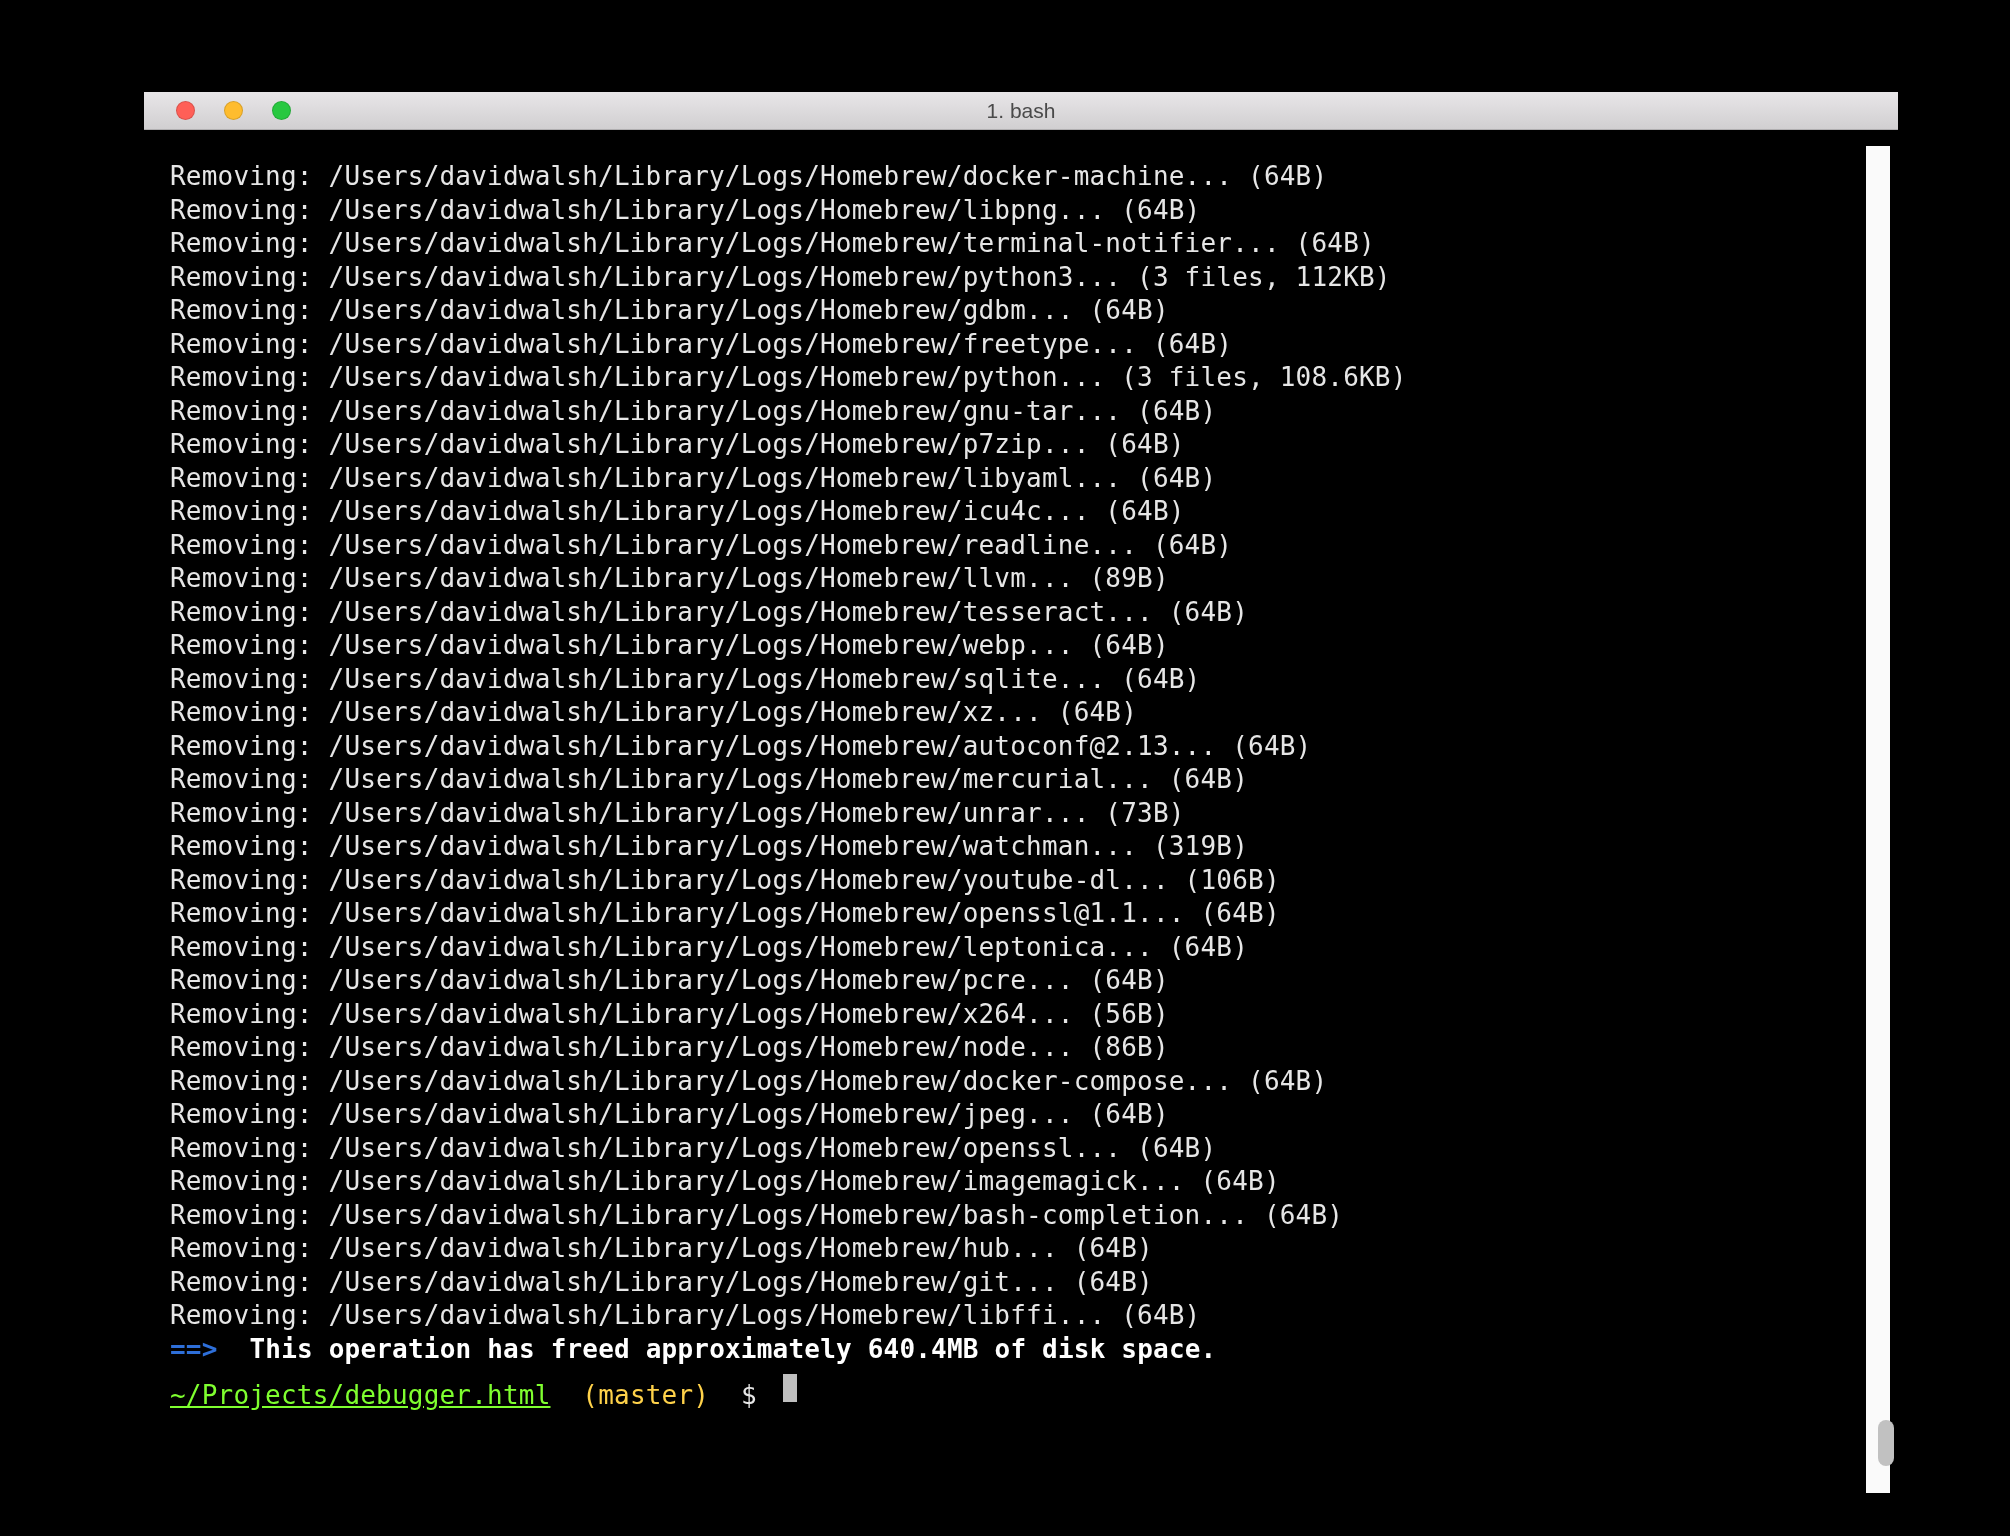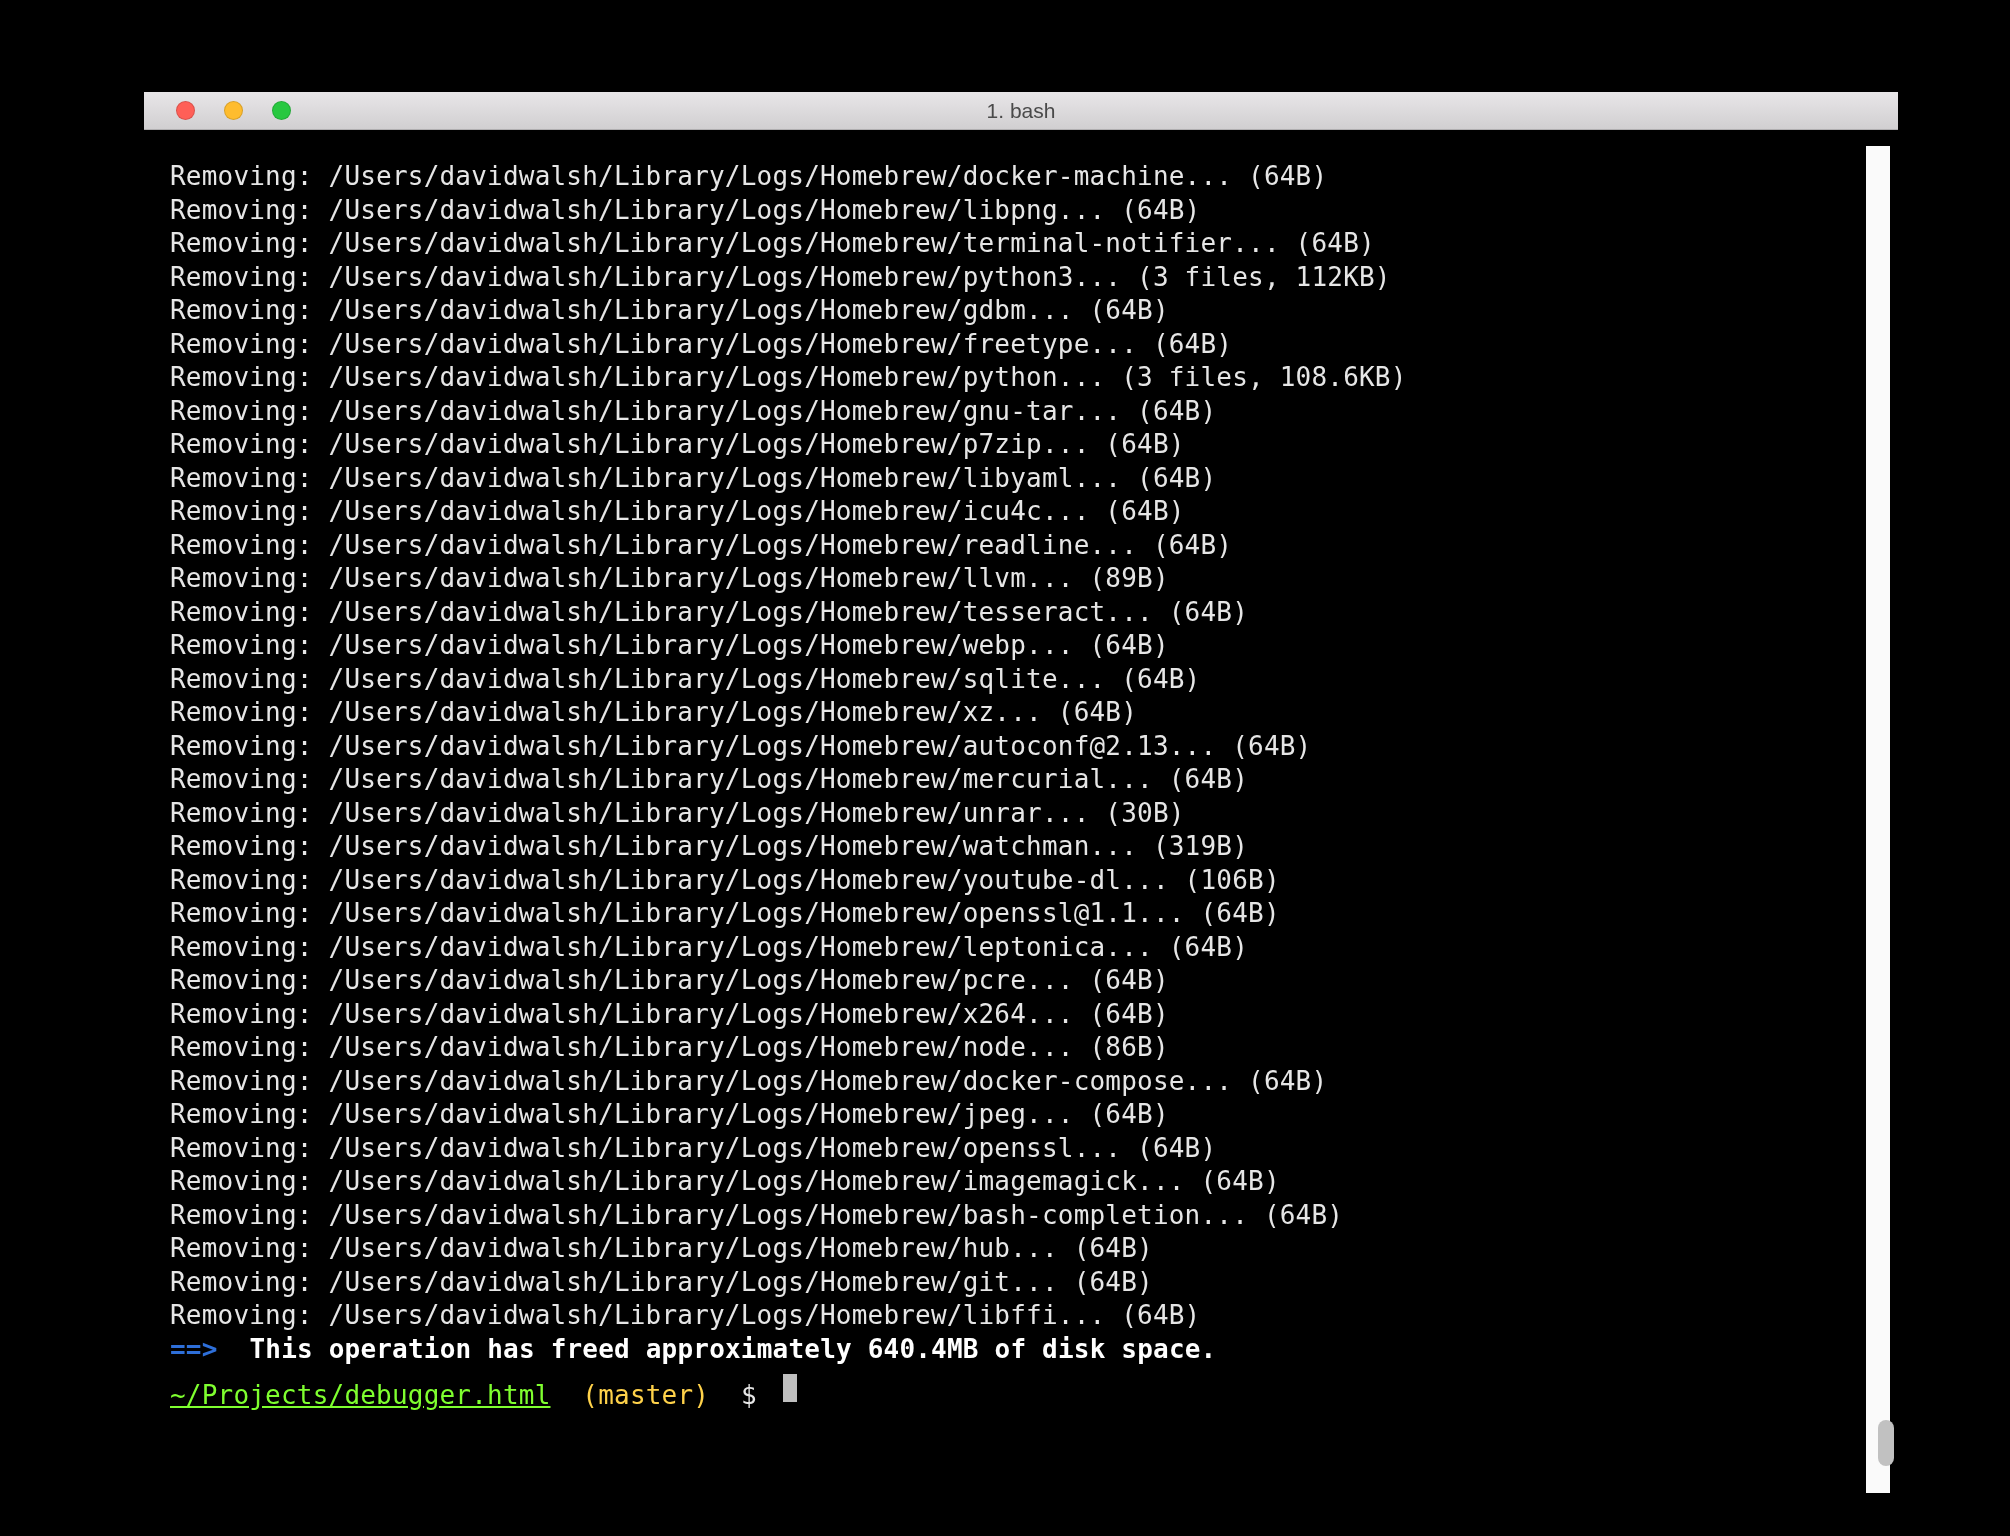--- a/index.html
+++ b/index.html
@@ -113,27 +113,27 @@
 <span>Removing: /Users/davidwalsh/Library/Logs/Homebrew/libyaml... (64B)</span>
 <span>Removing: /Users/davidwalsh/Library/Logs/Homebrew/icu4c... (64B)</span>
 <span>Removing: /Users/davidwalsh/Library/Logs/Homebrew/readline... (64B)</span>
 <span>Removing: /Users/davidwalsh/Library/Logs/Homebrew/llvm... (89B)</span>
 <span>Removing: /Users/davidwalsh/Library/Logs/Homebrew/tesseract... (64B)</span>
 <span>Removing: /Users/davidwalsh/Library/Logs/Homebrew/webp... (64B)</span>
 <span>Removing: /Users/davidwalsh/Library/Logs/Homebrew/sqlite... (64B)</span>
 <span>Removing: /Users/davidwalsh/Library/Logs/Homebrew/xz... (64B)</span>
 <span>Removing: /Users/davidwalsh/Library/Logs/Homebrew/autoconf@2.13... (64B)</span>
 <span>Removing: /Users/davidwalsh/Library/Logs/Homebrew/mercurial... (64B)</span>
-<span>Removing: /Users/davidwalsh/Library/Logs/Homebrew/unrar... (30B)</span>
+<span>Removing: /Users/davidwalsh/Library/Logs/Homebrew/unrar... (73B)</span>
 <span>Removing: /Users/davidwalsh/Library/Logs/Homebrew/watchman... (319B)</span>
 <span>Removing: /Users/davidwalsh/Library/Logs/Homebrew/youtube-dl... (106B)</span>
 <span>Removing: /Users/davidwalsh/Library/Logs/Homebrew/openssl@1.1... (64B)</span>
 <span>Removing: /Users/davidwalsh/Library/Logs/Homebrew/leptonica... (64B)</span>
 <span>Removing: /Users/davidwalsh/Library/Logs/Homebrew/pcre... (64B)</span>
-<span>Removing: /Users/davidwalsh/Library/Logs/Homebrew/x264... (64B)</span>
+<span>Removing: /Users/davidwalsh/Library/Logs/Homebrew/x264... (56B)</span>
 <span>Removing: /Users/davidwalsh/Library/Logs/Homebrew/node... (86B)</span>
 <span>Removing: /Users/davidwalsh/Library/Logs/Homebrew/docker-compose... (64B)</span>
 <span>Removing: /Users/davidwalsh/Library/Logs/Homebrew/jpeg... (64B)</span>
 <span>Removing: /Users/davidwalsh/Library/Logs/Homebrew/openssl... (64B)</span>
 <span>Removing: /Users/davidwalsh/Library/Logs/Homebrew/imagemagick... (64B)</span>
 <span>Removing: /Users/davidwalsh/Library/Logs/Homebrew/bash-completion... (64B)</span>
 <span>Removing: /Users/davidwalsh/Library/Logs/Homebrew/hub... (64B)</span>
 <span>Removing: /Users/davidwalsh/Library/Logs/Homebrew/git... (64B)</span>
 <span>Removing: /Users/davidwalsh/Library/Logs/Homebrew/libffi... (64B)</span>
 <span class="arrow">==&gt;</span> <span class="bold">This operation has freed approximately 640.4MB of disk space.</span>

